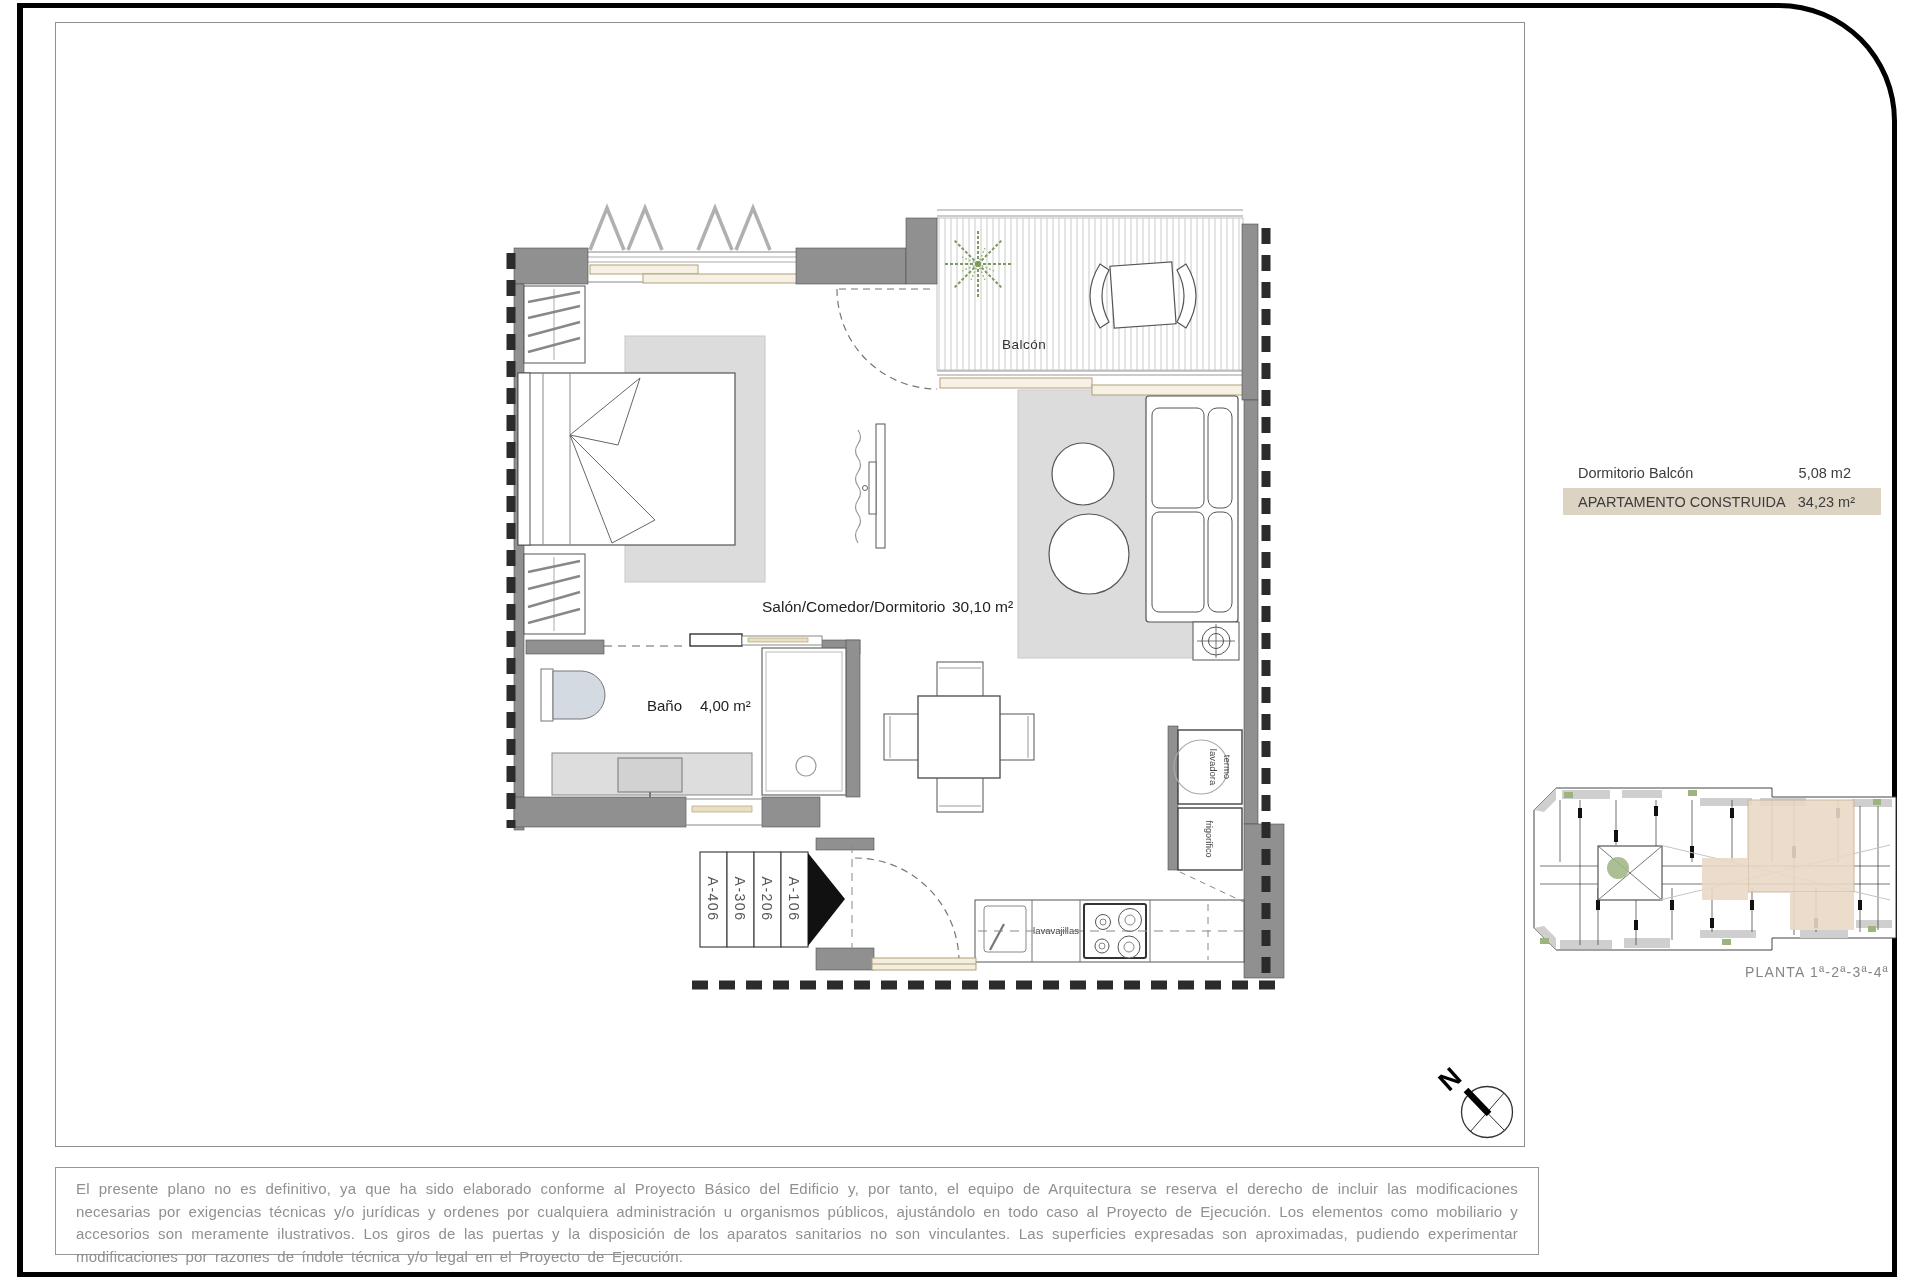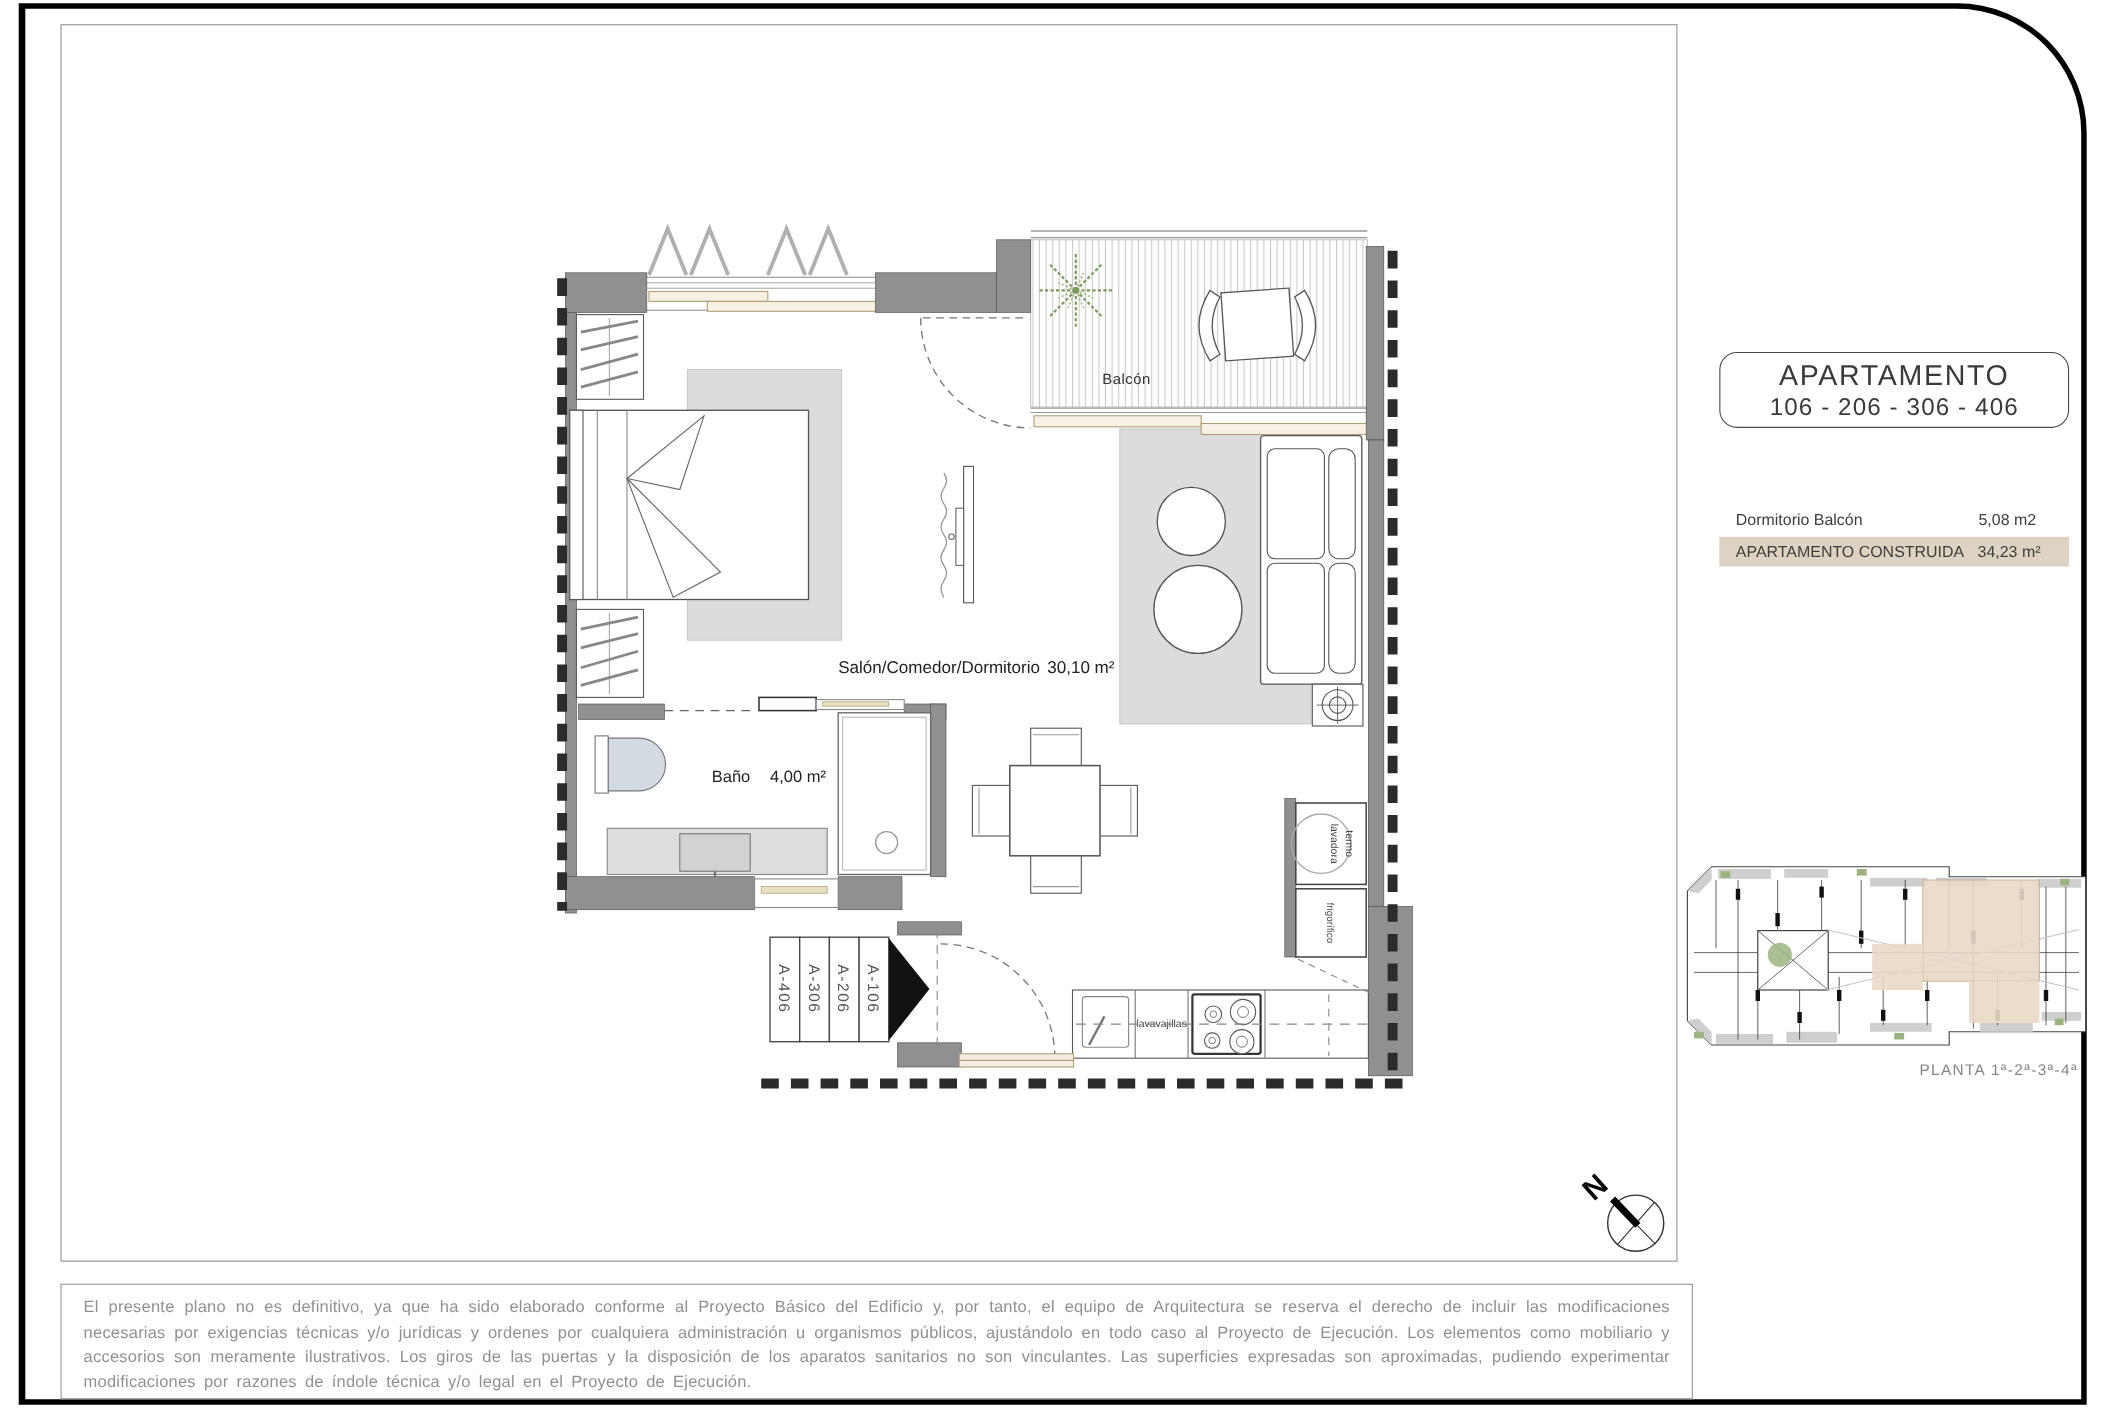--- a/index.html
+++ b/index.html
@@ -17,38 +17,34 @@
     border:1.6px solid #4a4a4a;border-radius:16px;display:flex;flex-direction:column;
     justify-content:center;align-items:center;background:#fff;}
   #title-line1{font-size:26px;color:#3a3a3a;letter-spacing:1.5px;line-height:1.15;}
   #title-line2{font-size:22px;color:#3a3a3a;letter-spacing:1px;line-height:1.15;}
   
   .area-row{left:1563px;width:318px;height:27px;display:flex;align-items:center;
     justify-content:space-between;box-sizing:border-box;font-size:14.5px;color:#3d3d3d;}
   #area-row-0{top:459px;padding:0 30px 0 15px;}
   #area-row-1{top:488px;padding:0 26px 0 15px;background:#ddd3c2;}
   
-  #disclaimer-box{left:55px;top:1167px;width:1484px;height:105px;box-sizing:border-box;
+  #disclaimer-box{left:55px;top:1167px;width:1484px;height:88px;box-sizing:border-box;
     border:1.5px solid #979797;background:#fff;}
   #disclaimer-text{margin:10px 20px;font-size:15px;line-height:1.5;color:#909090;
     text-align:justify;word-spacing:3px;letter-spacing:0.2px;}
   svg text{font-family:"Liberation Sans", sans-serif;}
 </style>
 </head>
 <body>
 
 <div id="page">
 
   <div class="abs" id="sheet-frame"></div>
   <div class="abs" id="main-frame"></div>
 
-  <div class="abs" id="title-box">
-    <div id="title-line1">APARTAMENTO</div>
-    <div id="title-line2">106 - 206 - 306 - 406</div>
-  </div>
 
   <div class="abs area-row" id="area-row-0">
     <span>Dormitorio Balcón</span>
     <span>5,08 m2</span>
   </div>
   <div class="abs area-row" id="area-row-1">
     <span>APARTAMENTO CONSTRUIDA</span>
     <span>34,23 m²</span>
   </div>
 

